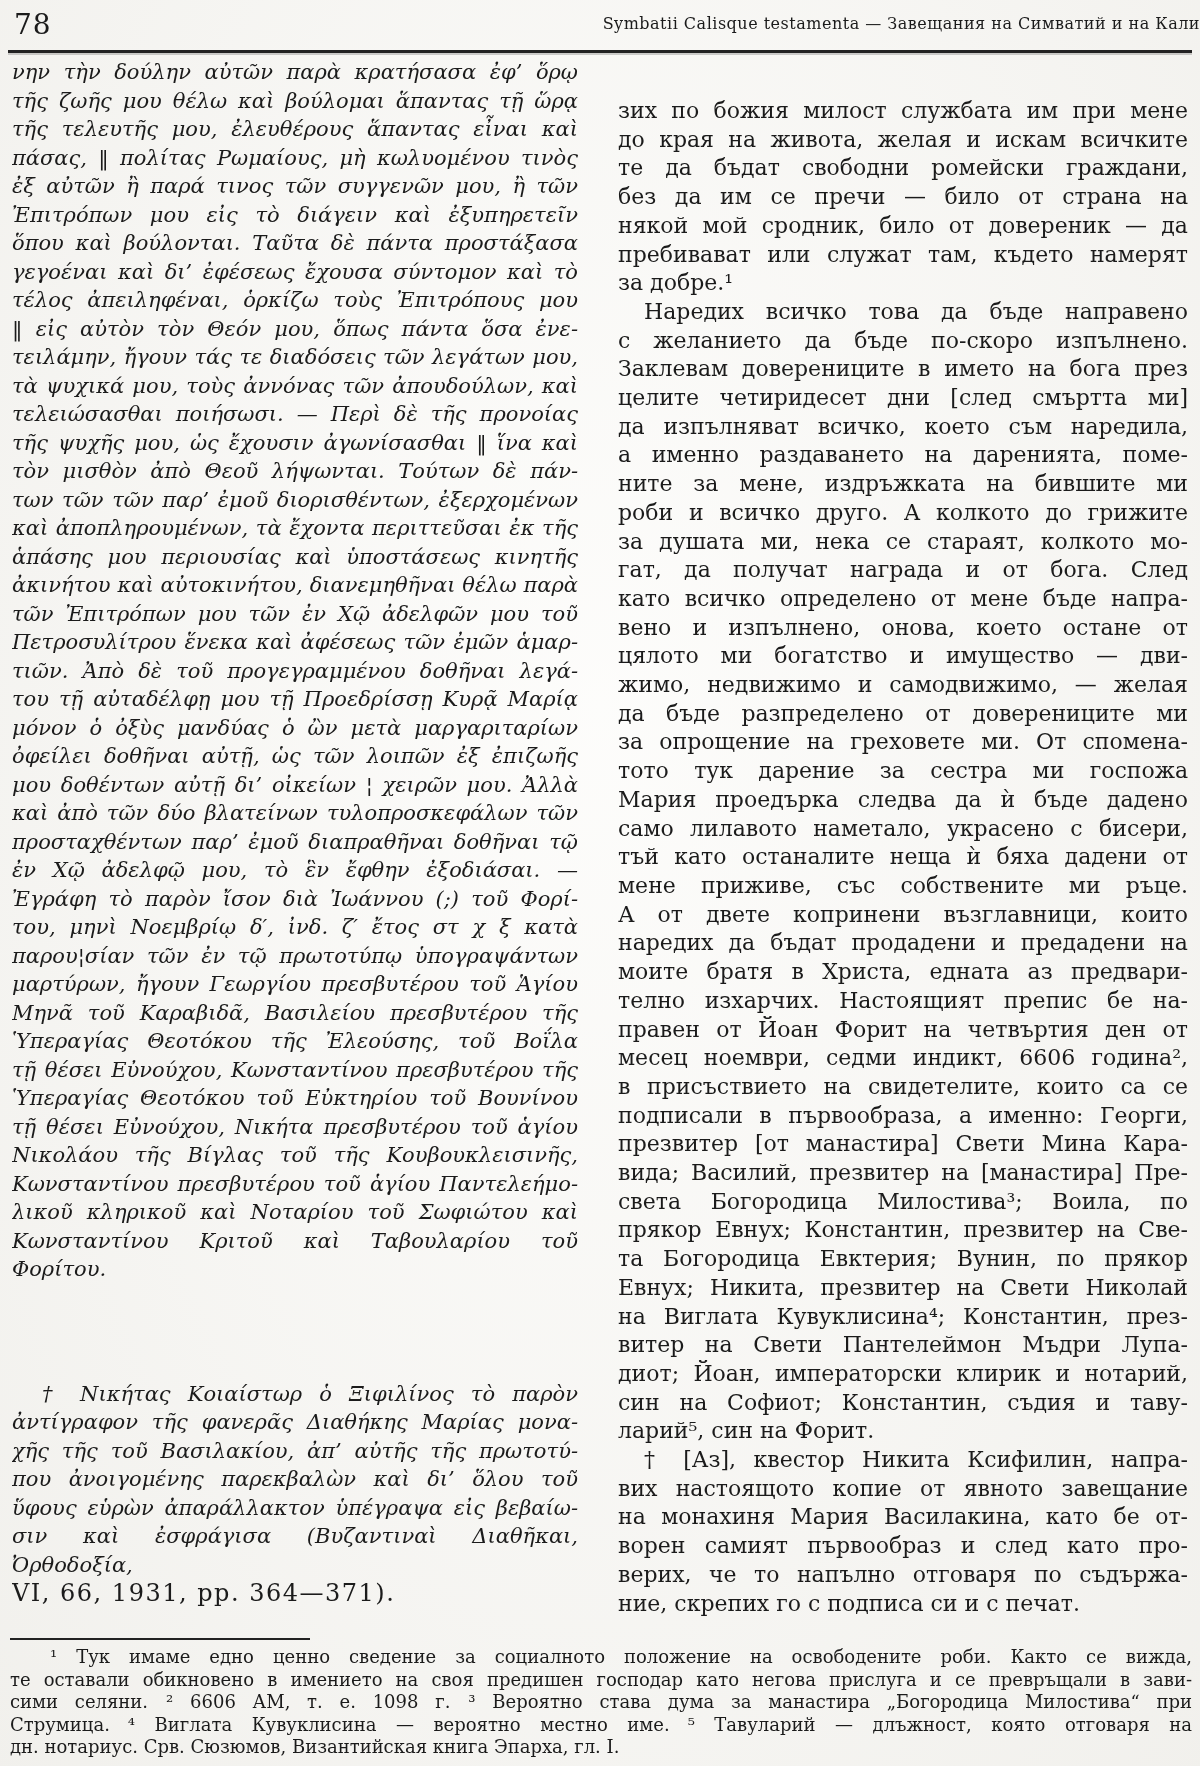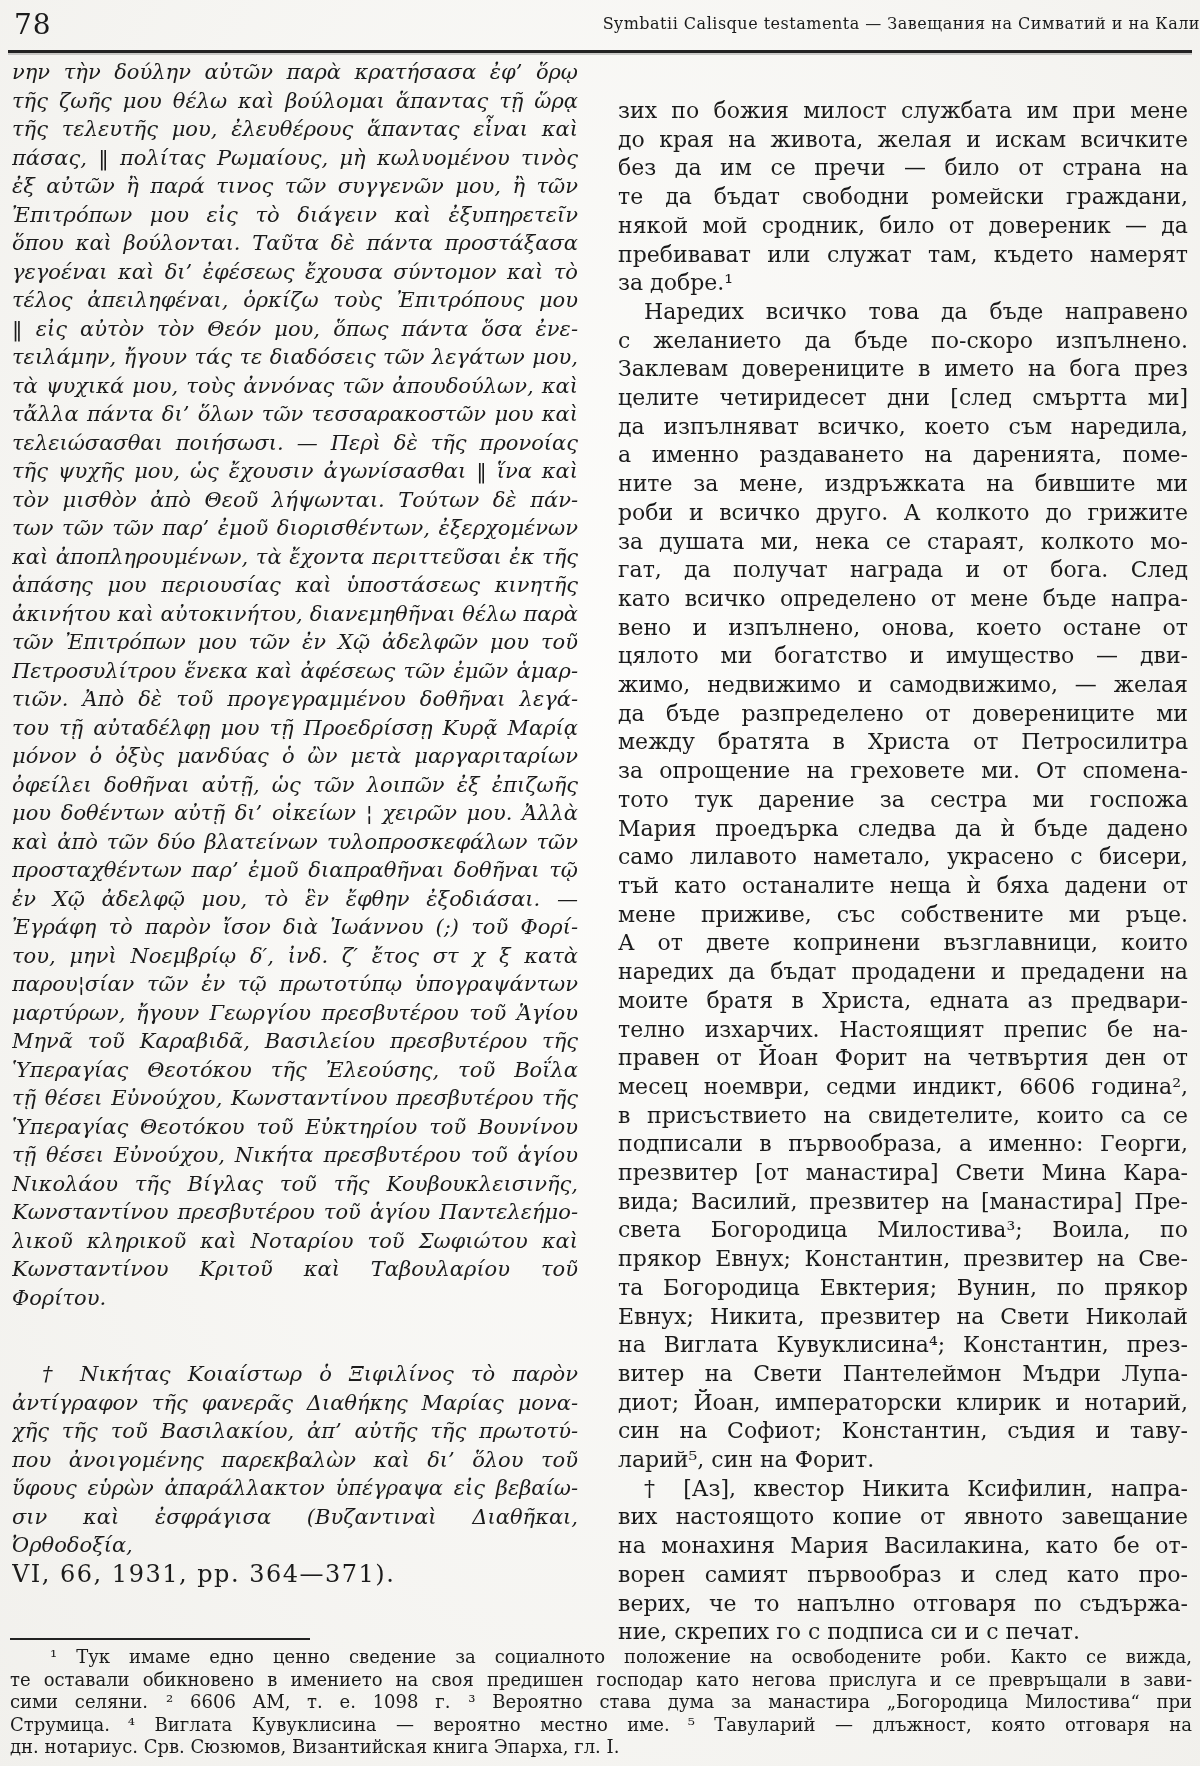--- a/index.html
+++ b/index.html
@@ -34,21 +34,21 @@
   .col-bul{left:618px;width:570px;font-size:22px;line-height:28.7px;}
   .jline{
     text-align:justify;
     text-align-last:justify;
     -moz-text-align-last:justify;
     white-space:normal;
     overflow:hidden;
   }
   .jline.end{text-align-last:left;-moz-text-align-last:left;}
   .greek .jline{font-style:italic;}
-  .greek-colophon{margin-top:48px;}
+  .greek-colophon{margin-top:96px;}
   .greek-colophon .jline:first-child{text-indent:30px;}
   .greek-colophon .jline:last-child{font-style:normal;font-size:24px;letter-spacing:1.5px;}
   .bul-p .jline:first-child{text-indent:26px;}
   .bul-p.no-indent .jline:first-child{text-indent:0;margin-top:39px;}
   .foot-rule{
     position:absolute;left:10px;top:1638px;width:300px;height:2px;background:#222;
   }
   .footnotes{
     position:absolute;left:10px;top:1646px;width:1182px;
     font-size:18px;line-height:22.5px;
@@ -70,21 +70,20 @@
         <div class="jline">τῆς τελευτῆς μου, ἐλευθέρους ἅπαντας εἶναι καὶ</div>
         <div class="jline">πάσας, ‖ πολίτας Ρωμαίους, μὴ κωλυομένου τινὸς</div>
         <div class="jline">ἐξ αὐτῶν ἢ παρά τινος τῶν συγγενῶν μου, ἢ τῶν</div>
         <div class="jline">Ἐπιτρόπων μου εἰς τὸ διάγειν καὶ ἐξυπηρετεῖν</div>
         <div class="jline">ὅπου καὶ βούλονται. Ταῦτα δὲ πάντα προστάξασα</div>
         <div class="jline">γεγοέναι καὶ δι’ ἐφέσεως ἔχουσα σύντομον καὶ τὸ</div>
         <div class="jline">τέλος ἀπειληφέναι, ὁρκίζω τοὺς Ἐπιτρόπους μου</div>
         <div class="jline">‖ εἰς αὐτὸν τὸν Θεόν μου, ὅπως πάντα ὅσα ἐνε-</div>
         <div class="jline">τειλάμην, ἤγουν τάς τε διαδόσεις τῶν λεγάτων μου,</div>
         <div class="jline">τὰ ψυχικά μου, τοὺς ἀννόνας τῶν ἀπουδούλων, καὶ</div>
-        <div class="jline">τἄλλα πάντα δι’ ὅλων τῶν τεσσαρακοστῶν μου καὶ</div>
         <div class="jline">τελειώσασθαι ποιήσωσι. — Περὶ δὲ τῆς προνοίας</div>
         <div class="jline">τῆς ψυχῆς μου, ὡς ἔχουσιν ἀγωνίσασθαι ‖ ἵνα καὶ</div>
         <div class="jline">τὸν μισθὸν ἀπὸ Θεοῦ λήψωνται. Τούτων δὲ πάν-</div>
         <div class="jline">των τῶν τῶν παρ’ ἐμοῦ διορισθέντων, ἐξερχομένων</div>
         <div class="jline">καὶ ἀποπληρουμένων, τὰ ἔχοντα περιττεῦσαι ἐκ τῆς</div>
         <div class="jline">ἁπάσης μου περιουσίας καὶ ὑποστάσεως κινητῆς</div>
         <div class="jline">ἀκινήτου καὶ αὐτοκινήτου, διανεμηθῆναι θέλω παρὰ</div>
         <div class="jline">τῶν Ἐπιτρόπων μου τῶν ἐν Χῷ ἀδελφῶν μου τοῦ</div>
         <div class="jline">Πετροσυλίτρου ἕνεκα καὶ ἀφέσεως τῶν ἐμῶν ἁμαρ-</div>
         <div class="jline">τιῶν. Ἀπὸ δὲ τοῦ προγεγραμμένου δοθῆναι λεγά-</div>
@@ -117,43 +116,42 @@
         <div class="jline">ὕφους εὑρὼν ἀπαράλλακτον ὑπέγραψα εἰς βεβαίω-</div>
         <div class="jline">σιν καὶ ἐσφράγισα (Βυζαντιναὶ Διαθῆκαι, Ὀρθοδοξία,</div>
         <div class="jline end">VI, 66, 1931, pp. 364—371).</div>
       </div>
   </div>
 
   <div class="col col-bul">
     <div class="bul-p no-indent">
         <div class="jline">зих по божия милост службата им при мене</div>
         <div class="jline">до края на живота, желая и искам всичките</div>
+        <div class="jline">те да бъдат свободни ромейски граждани,</div>
         <div class="jline">без да им се пречи — било от страна на</div>
-        <div class="jline">те да бъдат свободни ромейски граждани,</div>
         <div class="jline">някой мой сродник, било от довереник — да</div>
         <div class="jline">пребивават или служат там, където намерят</div>
         <div class="jline end">за добре.¹</div>
       </div>
     <div class="bul-p">
         <div class="jline">Наредих всичко това да бъде направено</div>
         <div class="jline">с желанието да бъде по-скоро изпълнено.</div>
         <div class="jline">Заклевам доверениците в името на бога през</div>
         <div class="jline">целите четиридесет дни [след смъртта ми]</div>
         <div class="jline">да изпълняват всичко, което съм наредила,</div>
         <div class="jline">а именно раздаването на даренията, поме-</div>
         <div class="jline">ните за мене, издръжката на бившите ми</div>
         <div class="jline">роби и всичко друго. А колкото до грижите</div>
         <div class="jline">за душата ми, нека се стараят, колкото мо-</div>
         <div class="jline">гат, да получат награда и от бога. След</div>
         <div class="jline">като всичко определено от мене бъде напра-</div>
         <div class="jline">вено и изпълнено, онова, което остане от</div>
         <div class="jline">цялото ми богатство и имущество — дви-</div>
         <div class="jline">жимо, недвижимо и самодвижимо, — желая</div>
         <div class="jline">да бъде разпределено от доверениците ми</div>
-        <div class="jline">между братята в Христа от Петросилитра</div>
         <div class="jline">за опрощение на греховете ми. От спомена-</div>
         <div class="jline">тото тук дарение за сестра ми госпожа</div>
         <div class="jline">Мария проедърка следва да ѝ бъде дадено</div>
         <div class="jline">само лилавото наметало, украсено с бисери,</div>
         <div class="jline">тъй като останалите неща ѝ бяха дадени от</div>
         <div class="jline">мене приживе, със собствените ми ръце.</div>
         <div class="jline">А от двете копринени възглавници, които</div>
         <div class="jline">наредих да бъдат продадени и предадени на</div>
         <div class="jline">моите братя в Христа, едната аз предвари-</div>
         <div class="jline">телно изхарчих. Настоящият препис бе на-</div>

